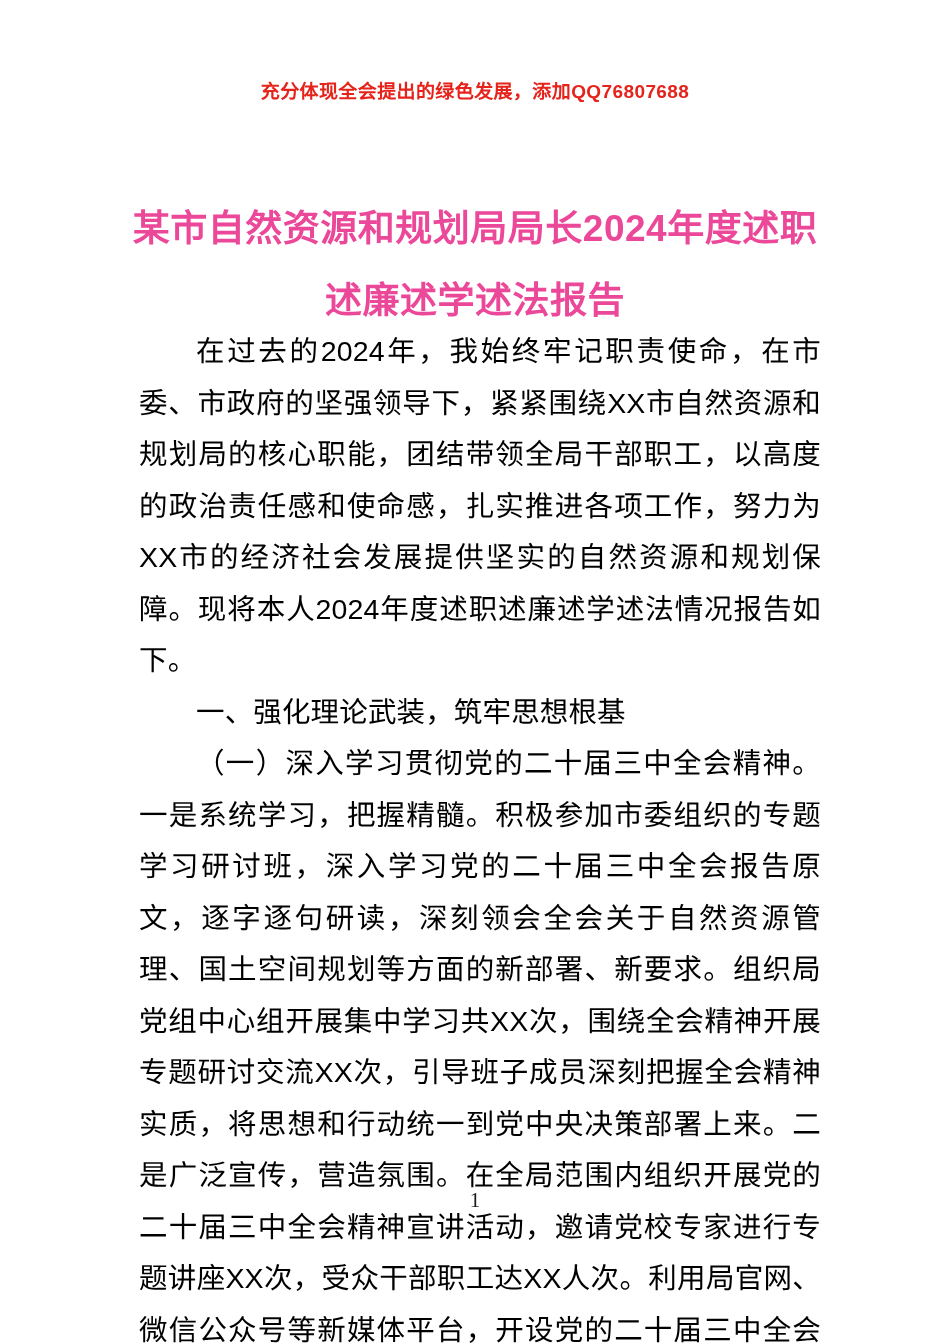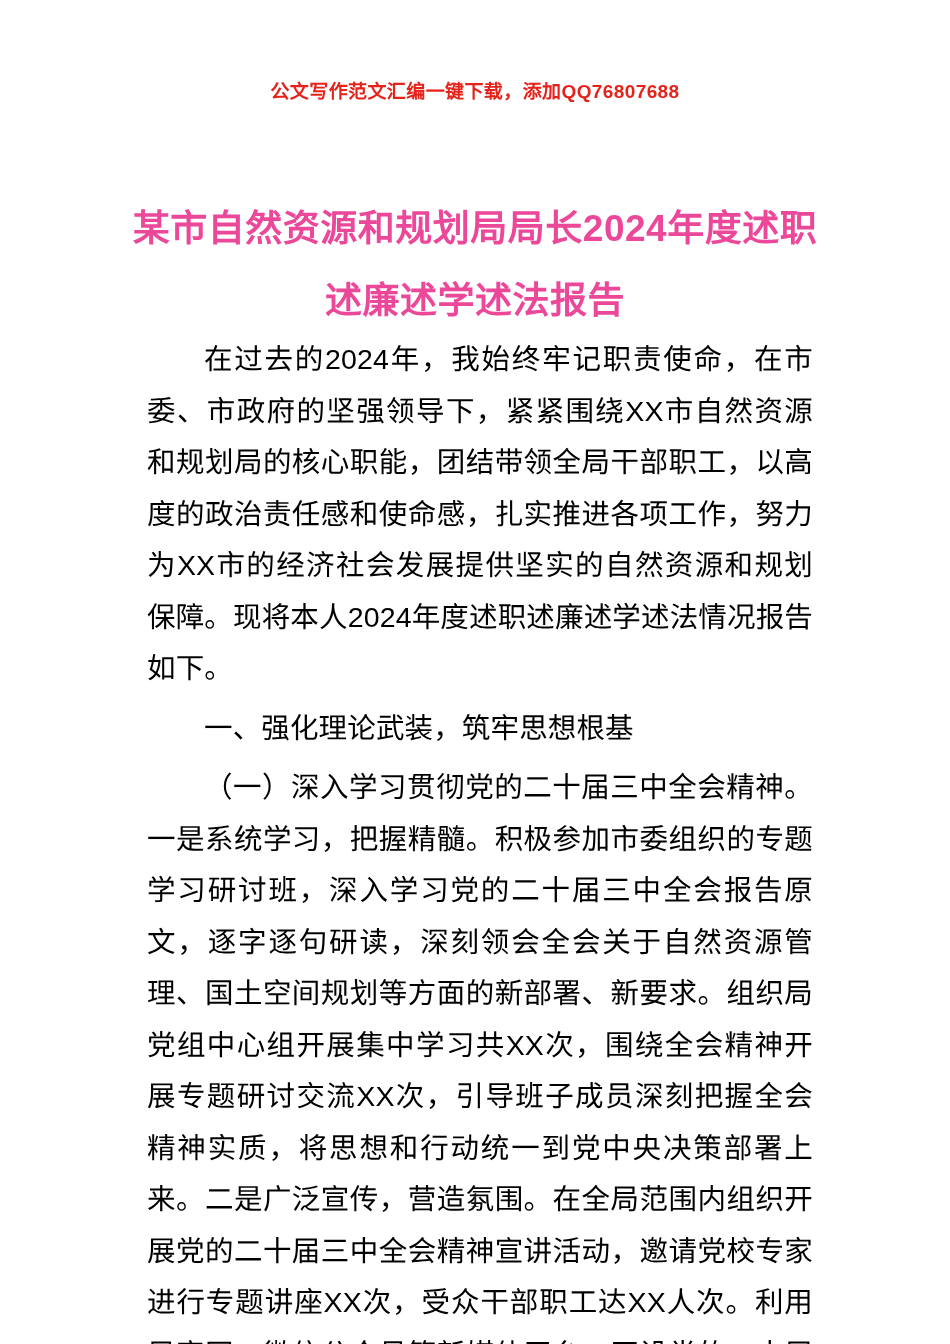--- a/index.html
+++ b/index.html
@@ -64,21 +64,21 @@
     width: 682px;
     color: #000000;
     font-size: 28.5px;
     line-height: 51.5px;
     letter-spacing: 0.15px;
     text-align: justify;
     text-justify: inter-ideograph;
     font-family: "Liberation Sans", "DejaVu Sans", sans-serif;
   }
   .doc-body p {
-    margin: 8px;
+    margin: 0;
     text-indent: 2em;
     text-align: justify;
     text-justify: inter-ideograph;
   }
 
   
   .page-number {
     position: absolute;
     left: 0;
     right: 0;
@@ -89,21 +89,21 @@
     color: #1a1a1a;
     line-height: 1;
   }
 </style>
 </head>
 <body>
 
 <div class="page">
 
   <div class="promo-banner">
-    <span class="promo-text">公文写作范文汇编一键下载，添加QQ76807688</span>
+    <span class="promo-text">充分体现全会提出的绿色发展，添加QQ76807688</span>
   </div>
 
   <h1 class="doc-title">某市自然资源和规划局局长2024年度述职述廉述学述法报告</h1>
 
   <div class="doc-body">
     <p>在过去的2024年，我始终牢记职责使命，在市委、市政府的坚强领导下，紧紧围绕XX市自然资源和规划局的核心职能，团结带领全局干部职工，以高度的政治责任感和使命感，扎实推进各项工作，努力为XX市的经济社会发展提供坚实的自然资源和规划保障。现将本人2024年度述职述廉述学述法情况报告如下。</p>
     <p>一、强化理论武装，筑牢思想根基</p>
     <p>（一）深入学习贯彻党的二十届三中全会精神。一是系统学习，把握精髓。积极参加市委组织的专题学习研讨班，深入学习党的二十届三中全会报告原文，逐字逐句研读，深刻领会全会关于自然资源管理、国土空间规划等方面的新部署、新要求。组织局党组中心组开展集中学习共XX次，围绕全会精神开展专题研讨交流XX次，引导班子成员深刻把握全会精神实质，将思想和行动统一到党中央决策部署上来。二是广泛宣传，营造氛围。在全局范围内组织开展党的二十届三中全会精神宣讲活动，邀请党校专家进行专题讲座XX次，受众干部职工达XX人次。利用局官网、微信公众号等新媒体平台，开设党的二十届三中全会精神学习专栏，发布学习资料、解读文章XX余篇，营造浓厚的学习氛围，使全会精神深入人心。三是学以致用，推动工作。将党的二十届三中全会精神与自然资源和规划工作实际紧密结合，研究制定贯彻落实方案，明确工作目标和任务清单。在国土空间规划编制中，充分体现全会提出的绿色发展、区域协调发展理念，优化国土空间布局，</p>
   </div>
 

